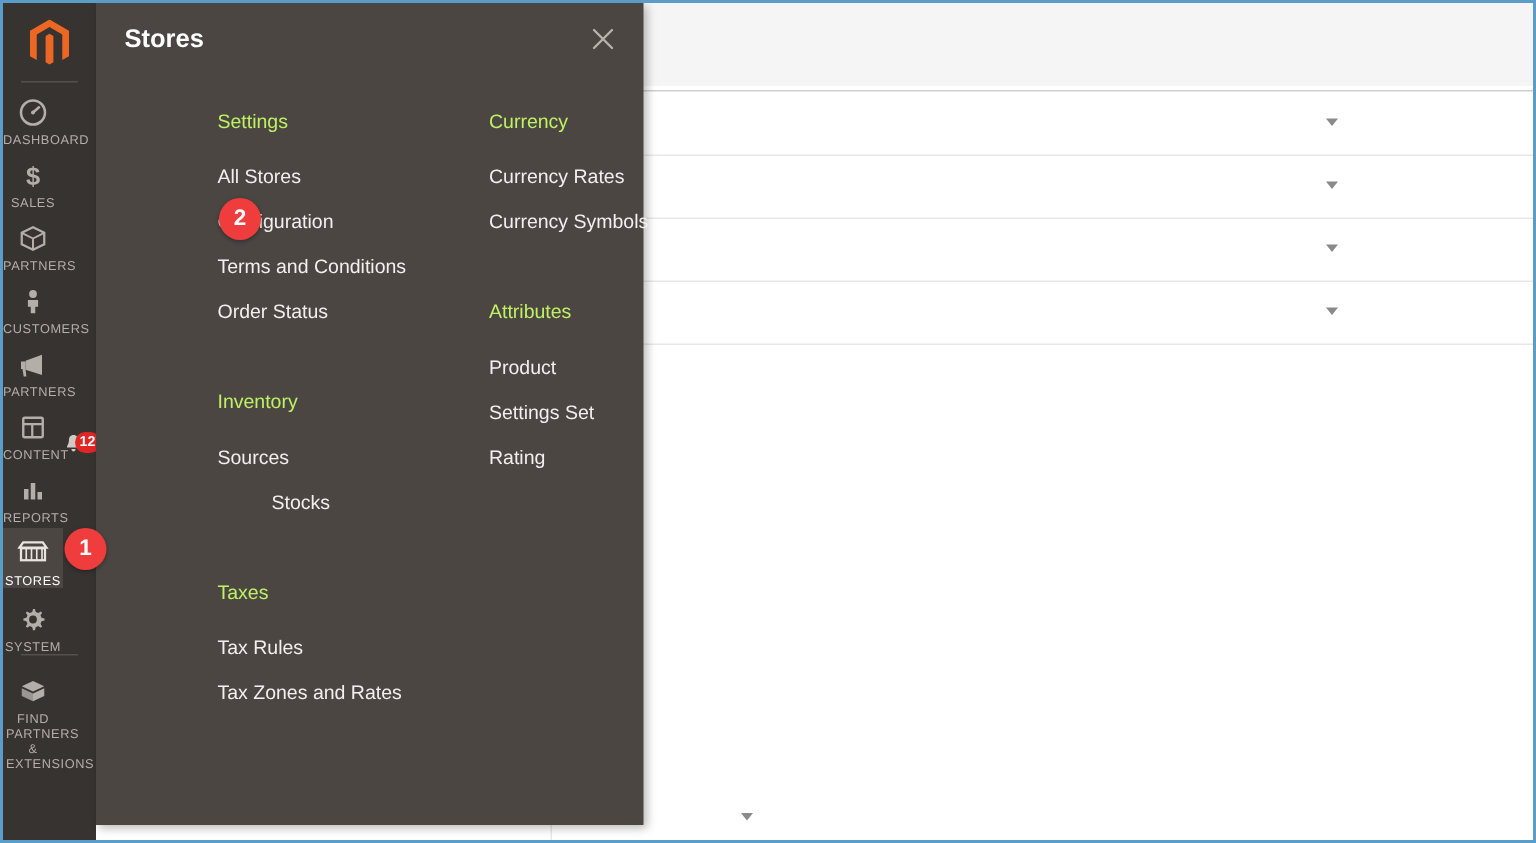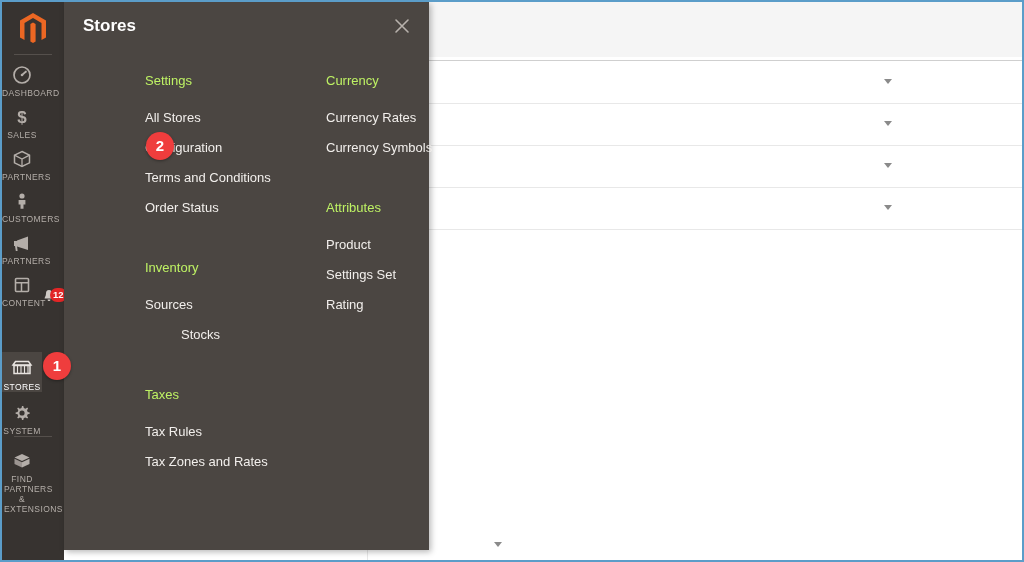--- a/index.html
+++ b/index.html
@@ -305,20 +305,30 @@
       <span class="nav-label">CONTENT</span>
     </div>
     <span id="content-bell">
       <svg width="12" height="14" viewBox="0 0 12 14">
           <path d="M6 1 C3.8 1 3 2.6 3 4.4 C3 7 1.6 8.2 1.6 9.4 H10.4 C10.4 8.2 9 7 9 4.4 C9 2.6 8.2 1 6 1 Z" fill="#cfcac5"></path>
           <path d="M4.6 10.4 C4.6 11.3 5.2 12 6 12 C6.8 12 7.4 11.3 7.4 10.4 Z" fill="#cfcac5"></path>
         </svg>
     </span>
     <span id="content-badge">12</span>
 
+    <div class="nav-item" style="top:308px;height:38px;">
+      <span class="nav-icon">
+        <svg width="20" height="20" viewBox="0 0 20 20">
+            <rect x="4" y="9" width="3" height="7" fill="#b4aea9"></rect>
+            <rect x="8.5" y="5" width="3" height="11" fill="#b4aea9"></rect>
+            <rect x="13" y="11" width="3" height="5" fill="#b4aea9"></rect>
+          </svg>
+      </span>
+      <span class="nav-label">REPORTS</span>
+    </div>
 
     <div class="nav-item active" style="top:350px;height:40px;">
       <span class="nav-icon">
         <svg width="22" height="18" viewBox="0 0 22 18">
             <path d="M2 6 L4.5 2.5 L17.5 2.5 L20 6 Z" fill="none" stroke="#e8e4e0" stroke-width="1.5"></path>
             <rect x="3" y="6.5" width="16" height="8" fill="none" stroke="#e8e4e0" stroke-width="1.5"></rect>
             <path d="M6.5 6.5 V14.5 M10 6.5 V14.5 M13.5 6.5 V14.5 M17 6.5 V14.5" stroke="#e8e4e0" stroke-width="1.1"></path>
           </svg>
       </span>
       <span class="nav-label" style="color:#ffffff;">STORES</span>

